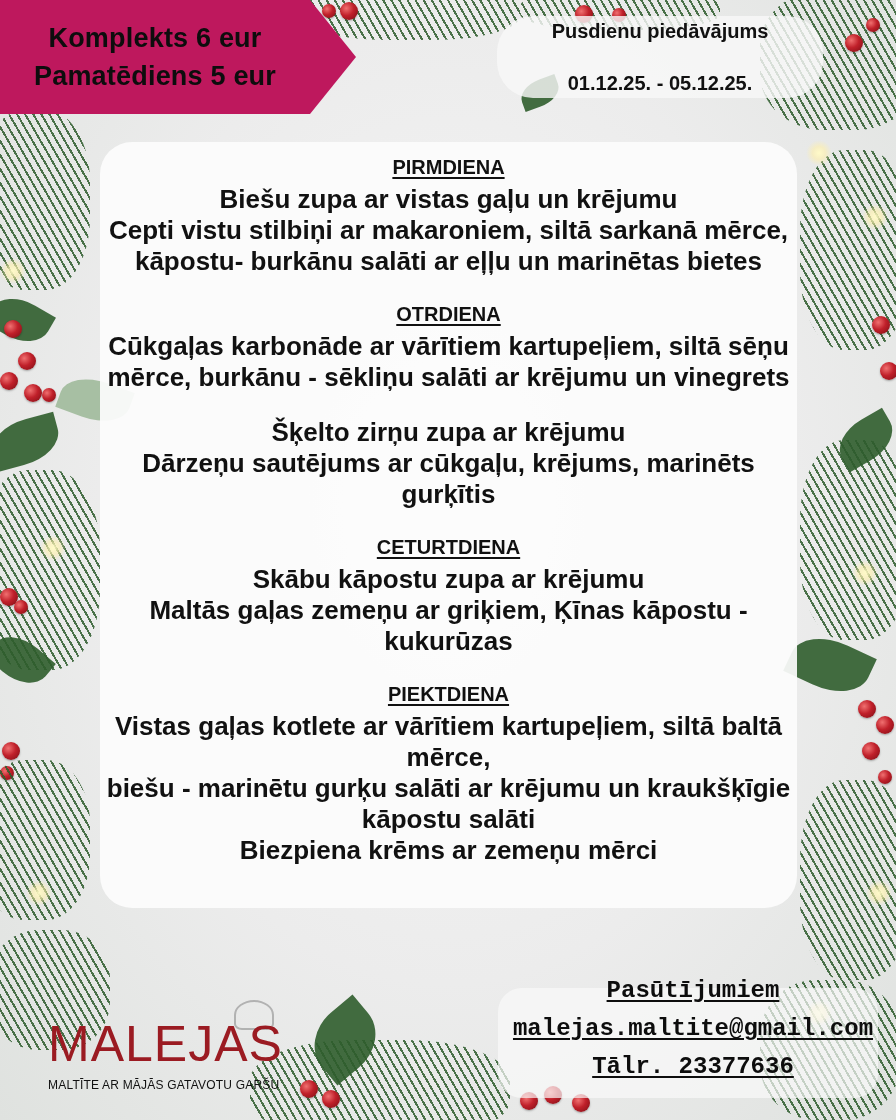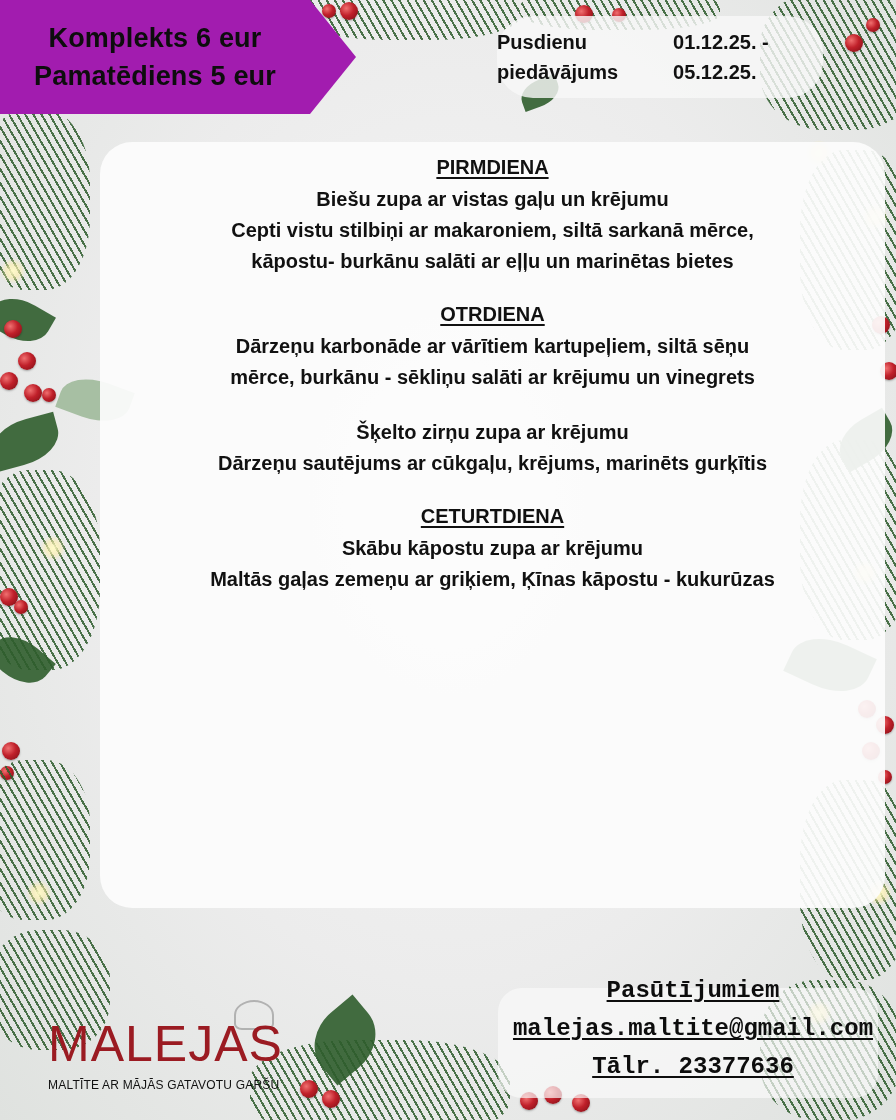--- a/index.html
+++ b/index.html
@@ -27,50 +27,50 @@
   .leaf.light { background: #6f9a68; opacity: 0.55; }
   .needles {
     position: absolute;
     background: repeating-linear-gradient(60deg, rgba(46,92,45,0.85) 0 2px, transparent 2px 7px);
     border-radius: 40%;
   }
 
   
   .price-banner {
     position: absolute; left: 0; top: 0; width: 356px; height: 114px;
-    background: #a21caf;
+    background: #be185d;
     clip-path: polygon(0 0, 310px 0, 356px 57px, 310px 114px, 0 114px);
     display: flex; flex-direction: column; justify-content: center; align-items: center;
     padding-right: 46px; box-sizing: border-box;
   }
   .price-banner .line {
     font-weight: bold; font-size: 27px; line-height: 38px; color: #0d0d0d; letter-spacing: 0.2px;
   }
 
   
   .header-pill {
     position: absolute; left: 497px; top: 16px; width: 326px; height: 82px;
     background: rgba(248,248,248,0.82); border-radius: 36px;
-    display: flex; justify-content: space-between; align-items: center;
+    display: flex; flex-direction: column; justify-content: space-between; align-items: center;
   }
   .header-pill .t { font-weight: bold; font-size: 20px; line-height: 30px; color: #111; }
 
   
   .menu-card {
-    position: absolute; left: 100px; top: 142px; width: 785px; height: 766px;
+    position: absolute; left: 100px; top: 142px; width: 697px; height: 766px;
     background: rgba(252,252,252,0.93); border-radius: 32px;
     box-sizing: border-box; padding-top: 12px;
     text-align: center;
   }
   .day { margin-bottom: 24px; }
   .day-title {
     font-weight: bold; font-size: 20px; line-height: 26px; text-decoration: underline;
     text-underline-offset: 3px; margin-bottom: 4px;
   }
-  .dish { font-weight: bold; font-size: 20px; line-height: 31px; }
+  .dish { font-weight: bold; font-size: 26px; line-height: 31px; }
 
   
   .logo { position: absolute; left: 44px; top: 1000px; width: 240px; height: 100px; }
   .logo-hat {
     position: absolute; left: 190px; top: 0px; width: 40px; height: 30px;
     border: 2px solid #9a9a9a; border-radius: 50% 50% 20% 20%; box-sizing: border-box; opacity: 0.7;
   }
   .logo-name {
     position: absolute; left: 4px; top: 16px; font-size: 50px; font-weight: normal;
     color: #9b1b22; letter-spacing: 1px; line-height: 56px;
@@ -168,31 +168,38 @@
 
 <div class="menu-card">
   <div class="day">
     <div class="day-title">PIRMDIENA</div>
     <div class="dish">Biešu zupa ar vistas gaļu un krējumu</div>
     <div class="dish">Cepti vistu stilbiņi ar makaroniem, siltā sarkanā mērce,</div>
     <div class="dish">kāpostu-  burkānu salāti ar eļļu un marinētas bietes</div>
   </div>
   <div class="day">
     <div class="day-title">OTRDIENA</div>
-    <div class="dish">Dārzeņu karbonāde ar vārītiem kartupeļiem, siltā sēņu</div>
+    <div class="dish">Cūkgaļas karbonāde ar vārītiem kartupeļiem, siltā sēņu</div>
     <div class="dish">mērce, burkānu - sēkliņu salāti ar krējumu un vinegrets</div>
   </div>
   <div class="day">
     <div class="dish">Šķelto zirņu zupa ar krējumu</div>
     <div class="dish">Dārzeņu sautējums ar cūkgaļu, krējums, marinēts gurķītis</div>
   </div>
   <div class="day">
     <div class="day-title">CETURTDIENA</div>
     <div class="dish">Skābu kāpostu zupa ar krējumu</div>
     <div class="dish">Maltās gaļas zemeņu ar griķiem, Ķīnas kāpostu - kukurūzas</div>
+  </div>
+  <div class="day">
+    <div class="day-title">PIEKTDIENA</div>
+    <div class="dish">Vistas gaļas kotlete ar vārītiem kartupeļiem, siltā baltā mērce,</div>
+    <div class="dish">biešu - marinētu gurķu salāti ar krējumu un kraukšķīgie</div>
+    <div class="dish">kāpostu salāti</div>
+    <div class="dish">Biezpiena krēms ar zemeņu mērci</div>
   </div>
 </div>
 
 <div class="logo">
   <div class="logo-hat"></div>
   <div class="logo-name">MALEJAS</div>
   <div class="logo-tagline">MALTĪTE AR MĀJĀS GATAVOTU GARŠU</div>
 </div>
 
 <div class="contact-pill"></div>

